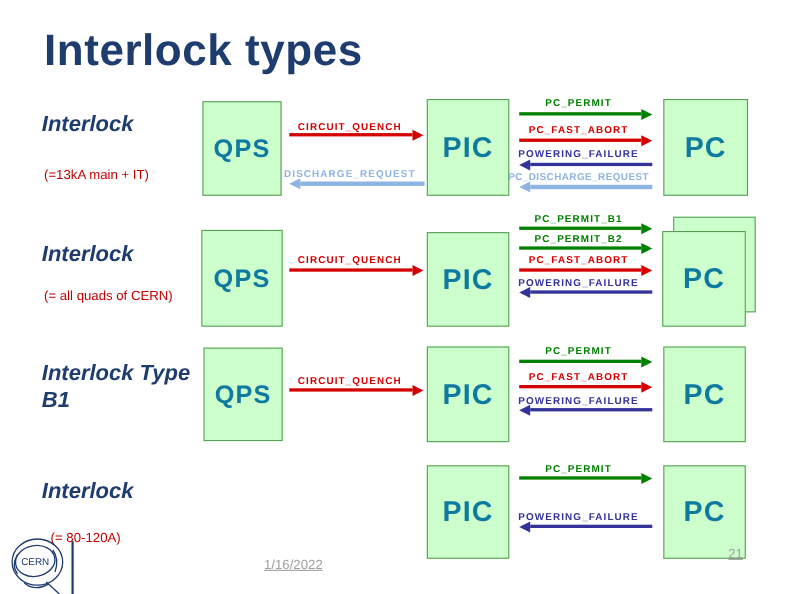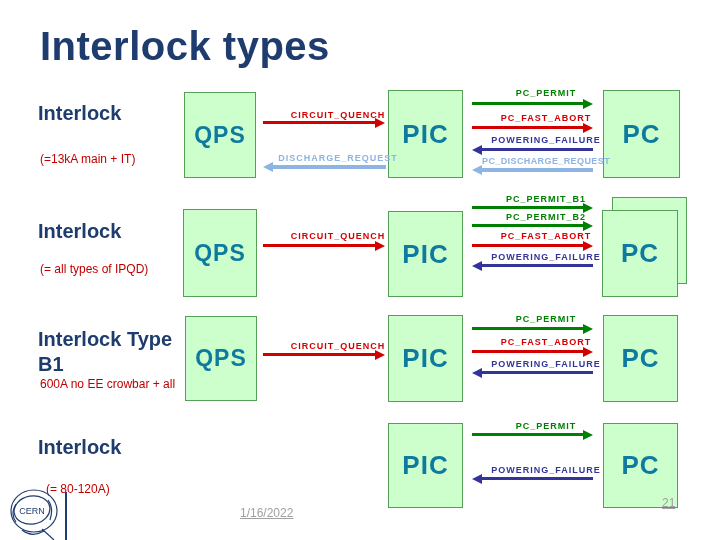--- a/index.html
+++ b/index.html
@@ -6,36 +6,36 @@
   .slide {
     position:relative; width:720px; height:540px; overflow:hidden;
     background:#ffffff; font-family:"Liberation Sans", sans-serif;
   }
   .title {
     position:absolute; left:40px; top:24px; font-size:40px; font-weight:600;
     color:#1E3C6E; letter-spacing:0.5px; white-space:nowrap;
   }
   .rowlabel {
     position:absolute; left:38px; color:#1E3C6E; font-size:20px;
-    font-weight:600; line-height:25px; white-space:nowrap;
+    font-weight:600; line-height:25px; white-space:nowrap;font-style:italic;
   }
   .sub {
     position:absolute; left:40px; color:#C00000; font-size:12px;
     line-height:15px; white-space:nowrap;
   }
   .gbox {
     position:absolute; background:#CCFFCC; border:1.5px solid #55A055;
     display:flex; align-items:center; justify-content:center;
     color:#0F7AA0; font-weight:bold; letter-spacing:1px; box-sizing:border-box;
   }
   .fs23 { font-size:23px; }
   .fs26 { font-size:26px; }
   .siglbl {
     position:absolute; font-size:9px; font-weight:bold; letter-spacing:1px;
-    text-align:center; white-space:nowrap; width:128px;margin-left:20px;
+    text-align:center; white-space:nowrap; width:128px;
   }
   .arr { position:absolute; height:3px; background:currentColor; }
   .arr.thick { height:4px; }
   .arr.right::after {
     content:""; position:absolute; right:-10px; top:50%; transform:translateY(-50%);
     width:0; height:0; border-top:5px solid transparent;
     border-bottom:5px solid transparent; border-left:10px solid currentColor;
   }
   .arr.left::before {
     content:""; position:absolute; left:-10px; top:50%; transform:translateY(-50%);
@@ -83,21 +83,21 @@
     <div class="arr left c-navy" style="left:482px;top:148px;width:111px"></div>
 
     <div class="siglbl c-lblue" style="left:462px;top:156px;letter-spacing:0.4px">PC_DISCHARGE_REQUEST</div>
     <div class="arr left thick c-lblue" style="left:482px;top:168px;width:111px"></div>
   </div>
 
   <div>
     <div class="rowlabel" style="top:219px">
       <div>Interlock</div>
     </div>
-    <div class="sub" style="top:262px">(= all types of IPQD)</div>
+    <div class="sub" style="top:262px">(= all quads of CERN)</div>
 
     <div class="gbox fs23" style="left:183px;top:209px;width:74px;height:88px">QPS</div>
     <div class="gbox fs26" style="left:388px;top:211px;width:75px;height:86px">PIC</div>
     <div class="gbox" style="left:612px;top:197px;width:75px;height:87px"></div>
     <div class="gbox fs26" style="left:602px;top:210px;width:76px;height:87px">PC</div>
 
     <div class="siglbl c-red" style="left:254px;top:231px">CIRCUIT_QUENCH</div>
     <div class="arr right c-red" style="left:263px;top:244px;width:112px"></div>
 
     <div class="siglbl c-green" style="left:462px;top:194px">PC_PERMIT_B1</div>
@@ -112,21 +112,20 @@
     <div class="siglbl c-navy" style="left:462px;top:252px">POWERING_FAILURE</div>
     <div class="arr left c-navy" style="left:482px;top:264px;width:111px"></div>
   </div>
 
   <div>
     <div class="rowlabel" style="top:327px">
       <div>Interlock Type</div>
       <div>B1</div>
     </div>
     <div class="sub" style="top:377px">
-      <div>600A no EE crowbar + all</div>
     </div>
 
     <div class="gbox fs23" style="left:185px;top:316px;width:72px;height:85px">QPS</div>
     <div class="gbox fs26" style="left:388px;top:315px;width:75px;height:87px">PIC</div>
     <div class="gbox fs26" style="left:603px;top:315px;width:75px;height:87px">PC</div>
 
     <div class="siglbl c-red" style="left:254px;top:341px">CIRCUIT_QUENCH</div>
     <div class="arr right c-red" style="left:263px;top:353px;width:112px"></div>
 
     <div class="siglbl c-green" style="left:462px;top:314px">PC_PERMIT</div>

